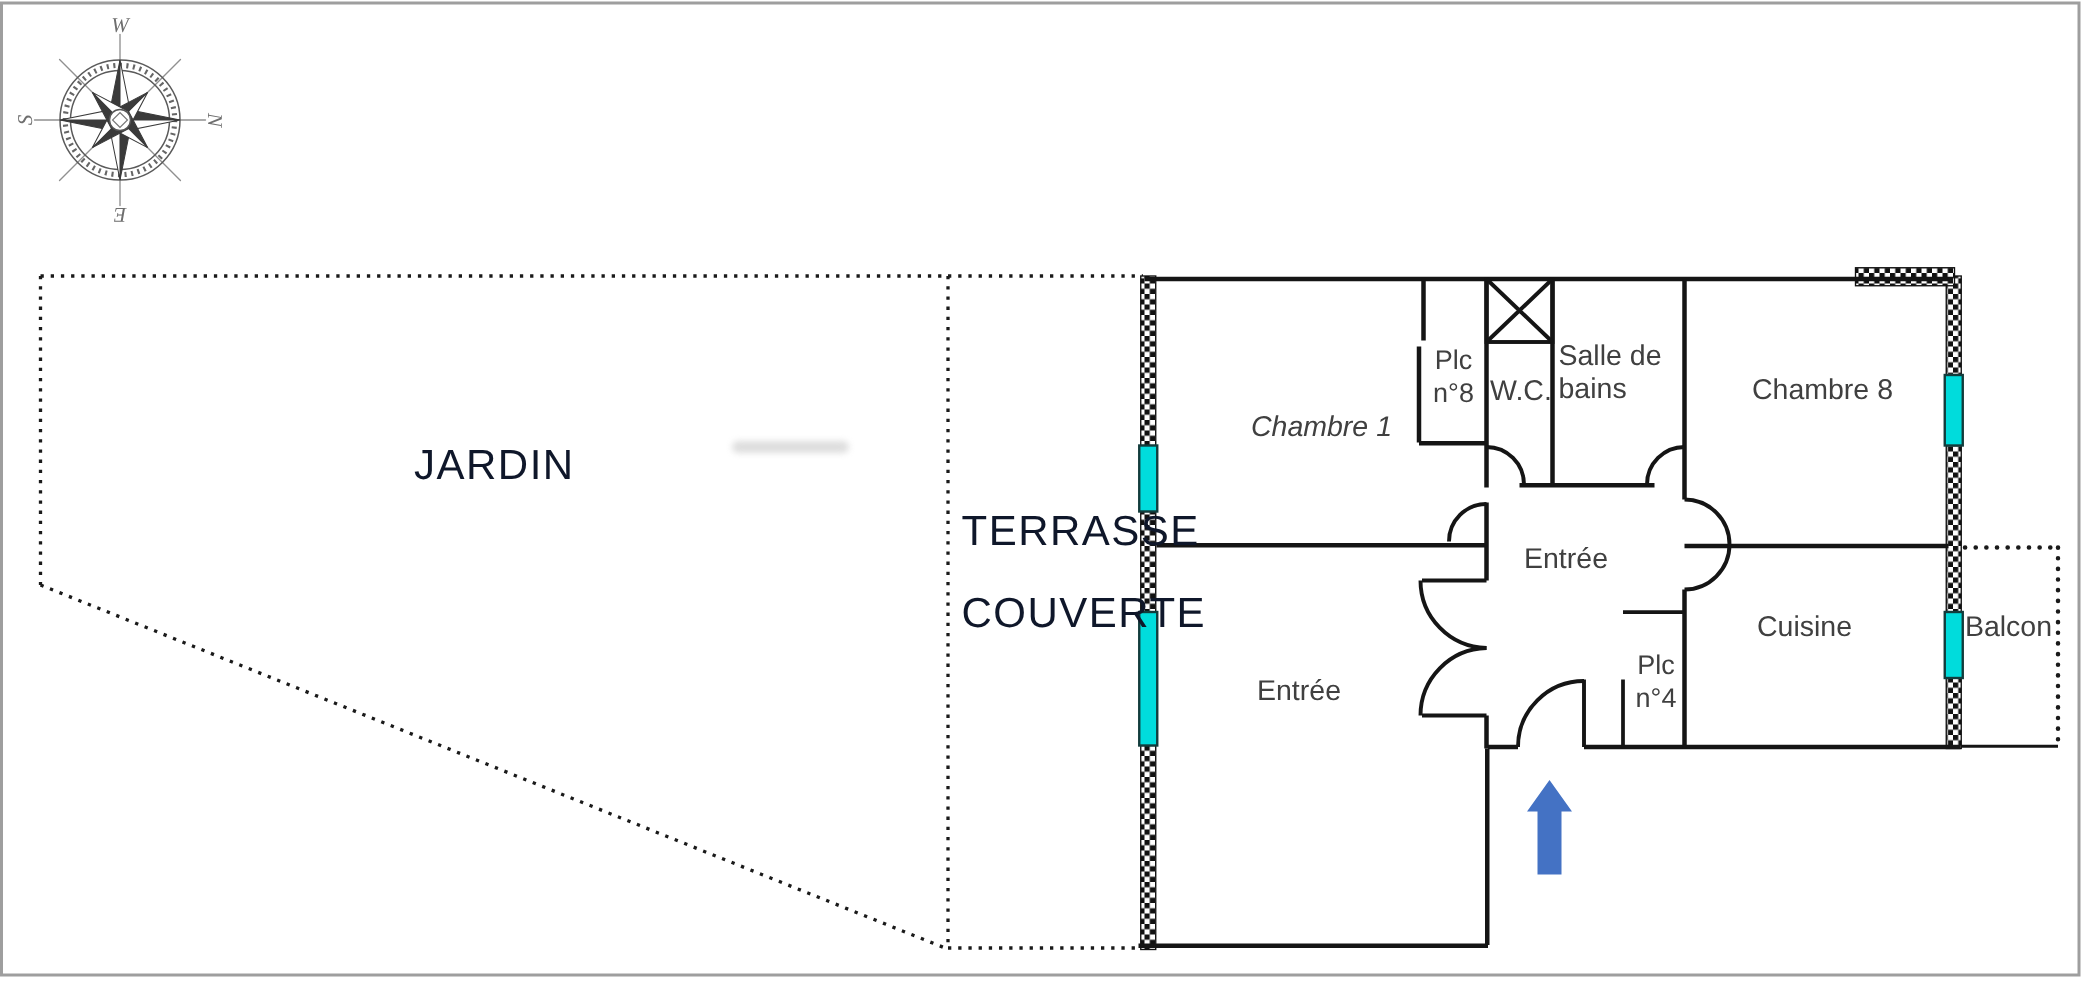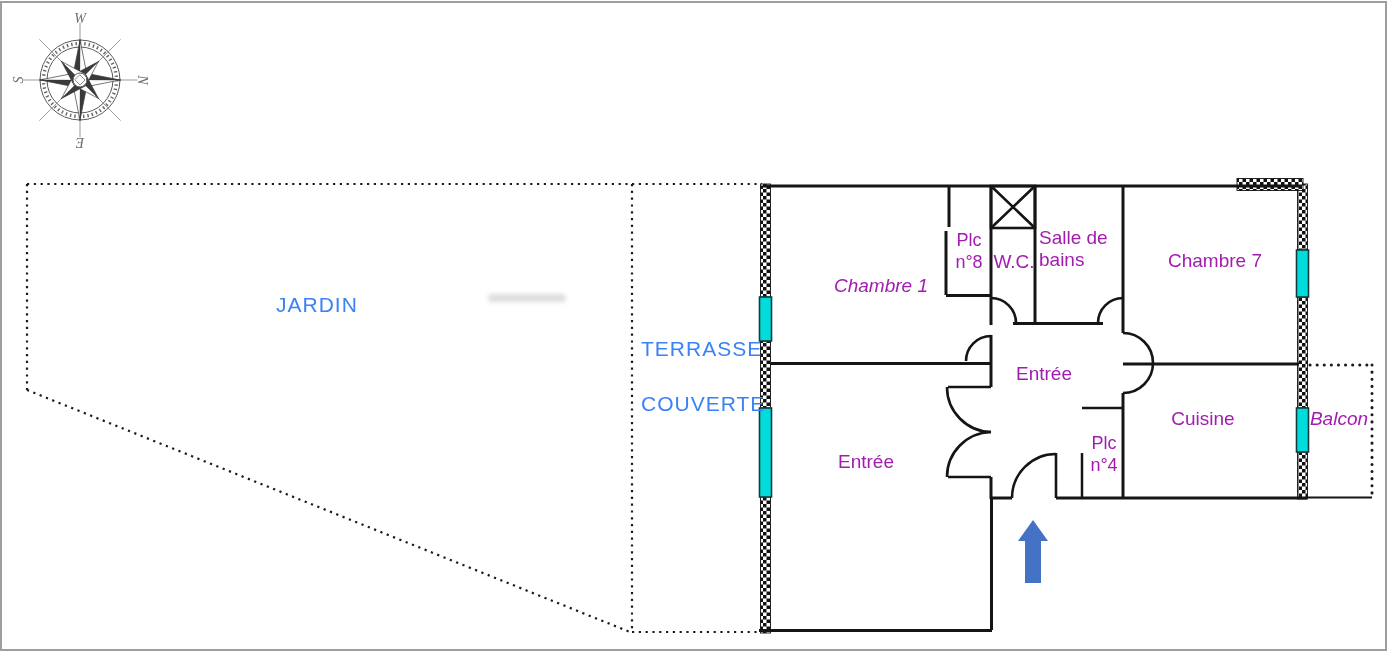--- a/index.html
+++ b/index.html
@@ -1,21 +1,21 @@
 <!DOCTYPE html>
 <html><head>
 <meta charset="utf-8">
 <style>
   html,body{margin:0;padding:0;background:#fff;}
   #stage{position:relative;width:1400px;height:658px;background:#ffffff;overflow:hidden;
          font-family:"Liberation Sans",sans-serif;}
   #plan-svg{position:absolute;left:0;top:0;}
-  .lbl{position:absolute;color:#a21caf;font-size:19px;white-space:nowrap;line-height:1.18;}
+  .lbl{position:absolute;color:#404040;font-size:19px;white-space:nowrap;line-height:1.18;}
   .ctr{transform:translate(-50%,-50%);text-align:center;}
-  .caps{color:#3b82f6;font-size:21px;letter-spacing:1px;text-align:center;}
+  .caps{color:#0f172a;font-size:28px;letter-spacing:1px;text-align:center;}
   .two{font-size:18px;line-height:1.22;}
   .smudge{position:absolute;left:488px;top:294px;width:78px;height:8px;background:#b5b5b5;
           opacity:.45;filter:blur(2px);border-radius:4px;}
   .compass-letter{font-family:"Liberation Serif",serif;font-style:italic;fill:#6e6e6e;font-size:14px;}
 </style>
 </head>
 <body>
 
 <div id="stage">
 
@@ -149,22 +149,22 @@
   <div class="lbl caps" style="left:641px;top:392px;">COUVERTE</div>
 
   <div class="lbl ctr" style="left:881px;top:286px;font-style:italic;">Chambre 1</div>
   <div class="lbl ctr two" style="left:969px;top:252px;">
     <span>Plc</span><br><span>n°8</span>
   </div>
   <div class="lbl ctr" style="left:1014px;top:262px;">W.C.</div>
   <div class="lbl" style="left:1039px;top:227px;">
     <span>Salle de</span><br><span>bains</span>
   </div>
-  <div class="lbl ctr" style="left:1215px;top:261px;">Chambre 7</div>
+  <div class="lbl ctr" style="left:1215px;top:261px;">Chambre 8</div>
   <div class="lbl ctr" style="left:1044px;top:374px;">Entrée</div>
   <div class="lbl ctr" style="left:1203px;top:419px;">Cuisine</div>
-  <div class="lbl ctr" style="left:1339px;top:419px;font-style:italic;">Balcon</div>
+  <div class="lbl ctr" style="left:1339px;top:419px;">Balcon</div>
   <div class="lbl ctr" style="left:866px;top:462px;">Entrée</div>
   <div class="lbl ctr two" style="left:1104px;top:455px;">
     <span>Plc</span><br><span>n°4</span>
   </div>
 
 </div>
 
 </body></html>

